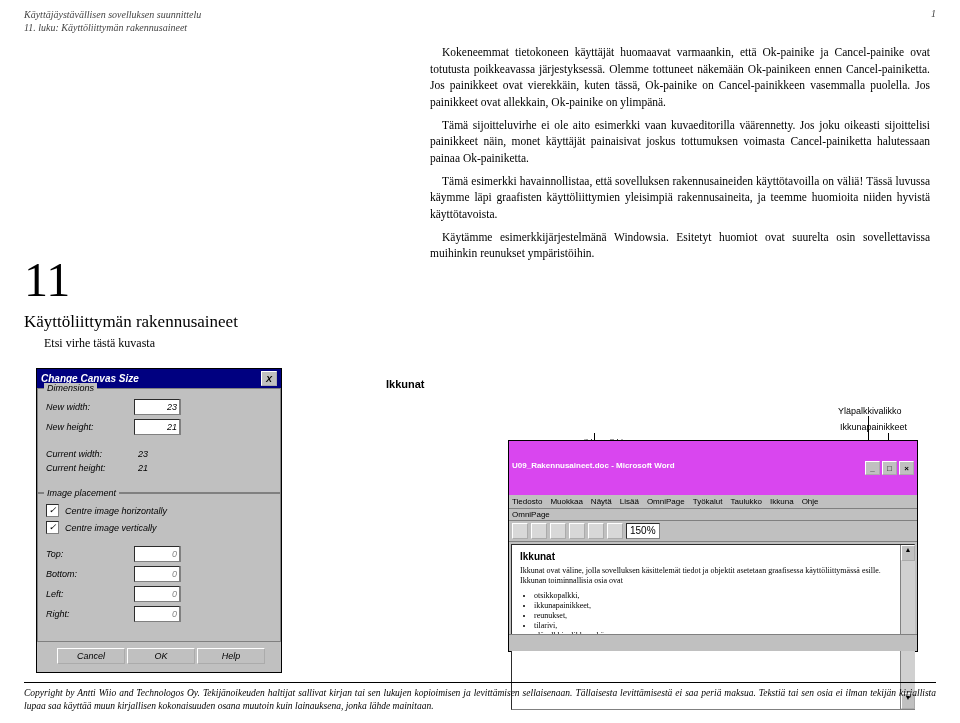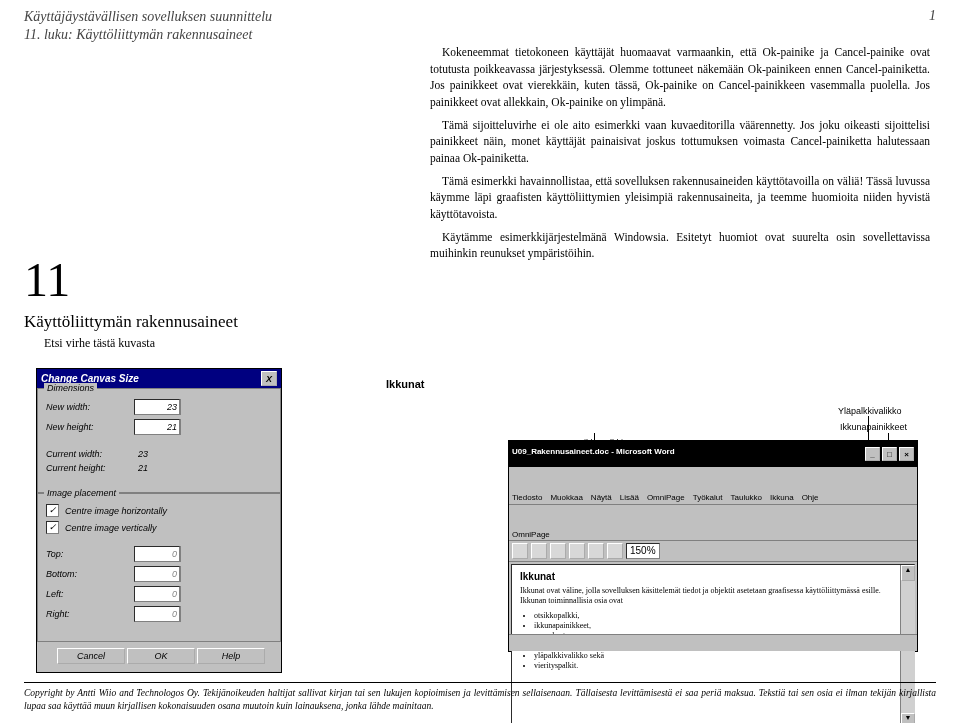--- a/index.html
+++ b/index.html
@@ -12,21 +12,21 @@
     position: relative;
     font-size: 11px;
     color: #000;
   }
   .header {
     position: absolute;
     top: 8px;
     left: 24px;
     right: 24px;
     font-style: italic;
-    font-size: 14px;
+    font-size: 10px;
     color: #444;
     display: flex;
     justify-content: space-between;
   }
   .header-left { line-height: 1.3; }
   .header-right { }
   .big-num {
     position: absolute;
     top: 252px;
     left: 24px;
@@ -169,41 +169,40 @@
     top: 34px;
     left: 0;
     width: 408px;
     height: 210px;
     border: 1px solid #000;
     background: #c0c0c0;
     font-family: Tahoma, Arial, sans-serif;
     font-size: 8px;
   }
   .ww-title {
-    background: #000000;
+    background: #d946ef;
     color: #fff;
-    padding: 6px 3px;
+    padding: 20px 3px;
     display: flex;
     justify-content: space-between;
     font-weight: bold;
   }
   .ww-title-btns { display: flex; gap: 2px; }
   .ww-tbtn {
     width: 13px; height: 12px; background: #c0c0c0;
     border: 1px outset #fff; font-size: 8px;
     display: flex; align-items: center; justify-content: center;
     color: #000;
   }
   .ww-menu {
     background: #c0c0c0;
     padding: 2px 3px;
     border-bottom: 1px solid #808080;
     display: flex;
     gap: 8px;
-    margin-top: 24px;
   }
   .ww-menu span { text-decoration: underline; text-decoration-color: transparent; }
   .ww-toolbar {
     background: #c0c0c0;
     padding: 2px 3px;
     border-bottom: 1px solid #808080;
     height: 16px;
     display: flex;
     gap: 3px;
   }

